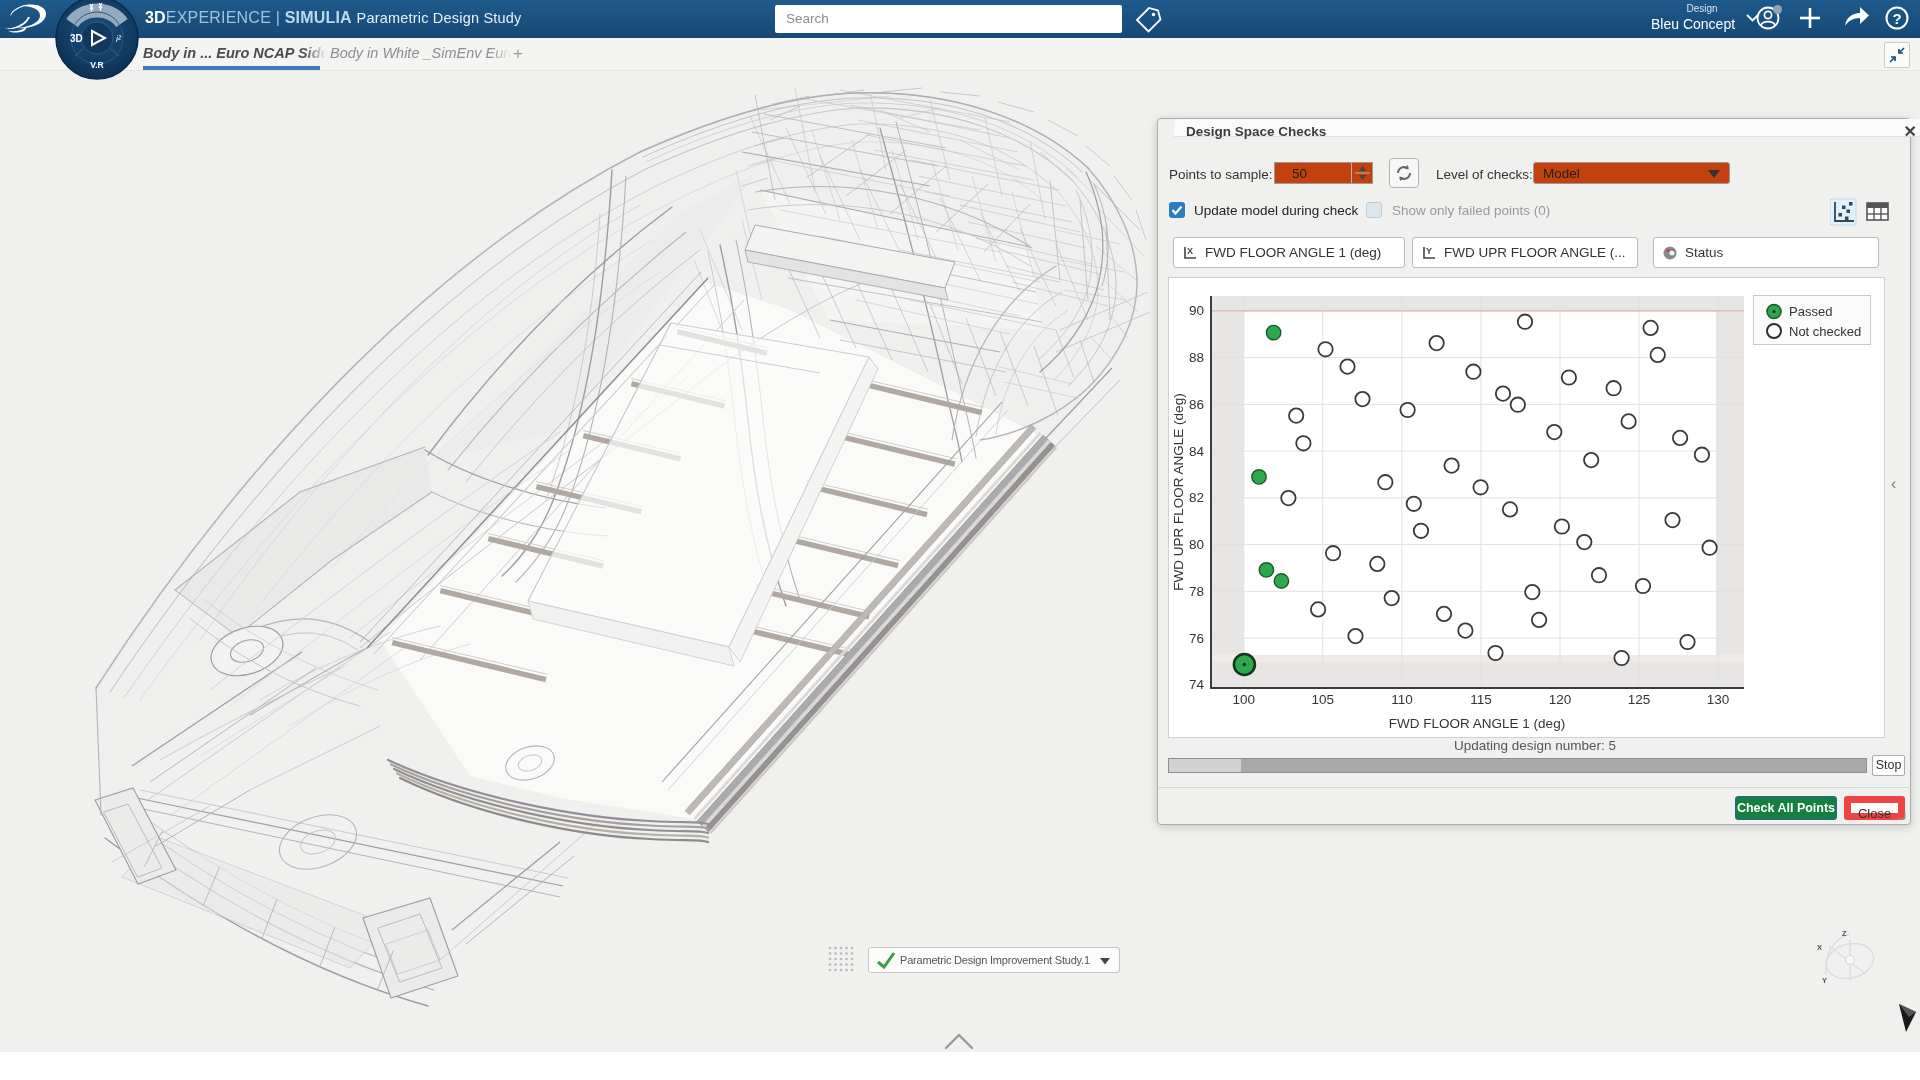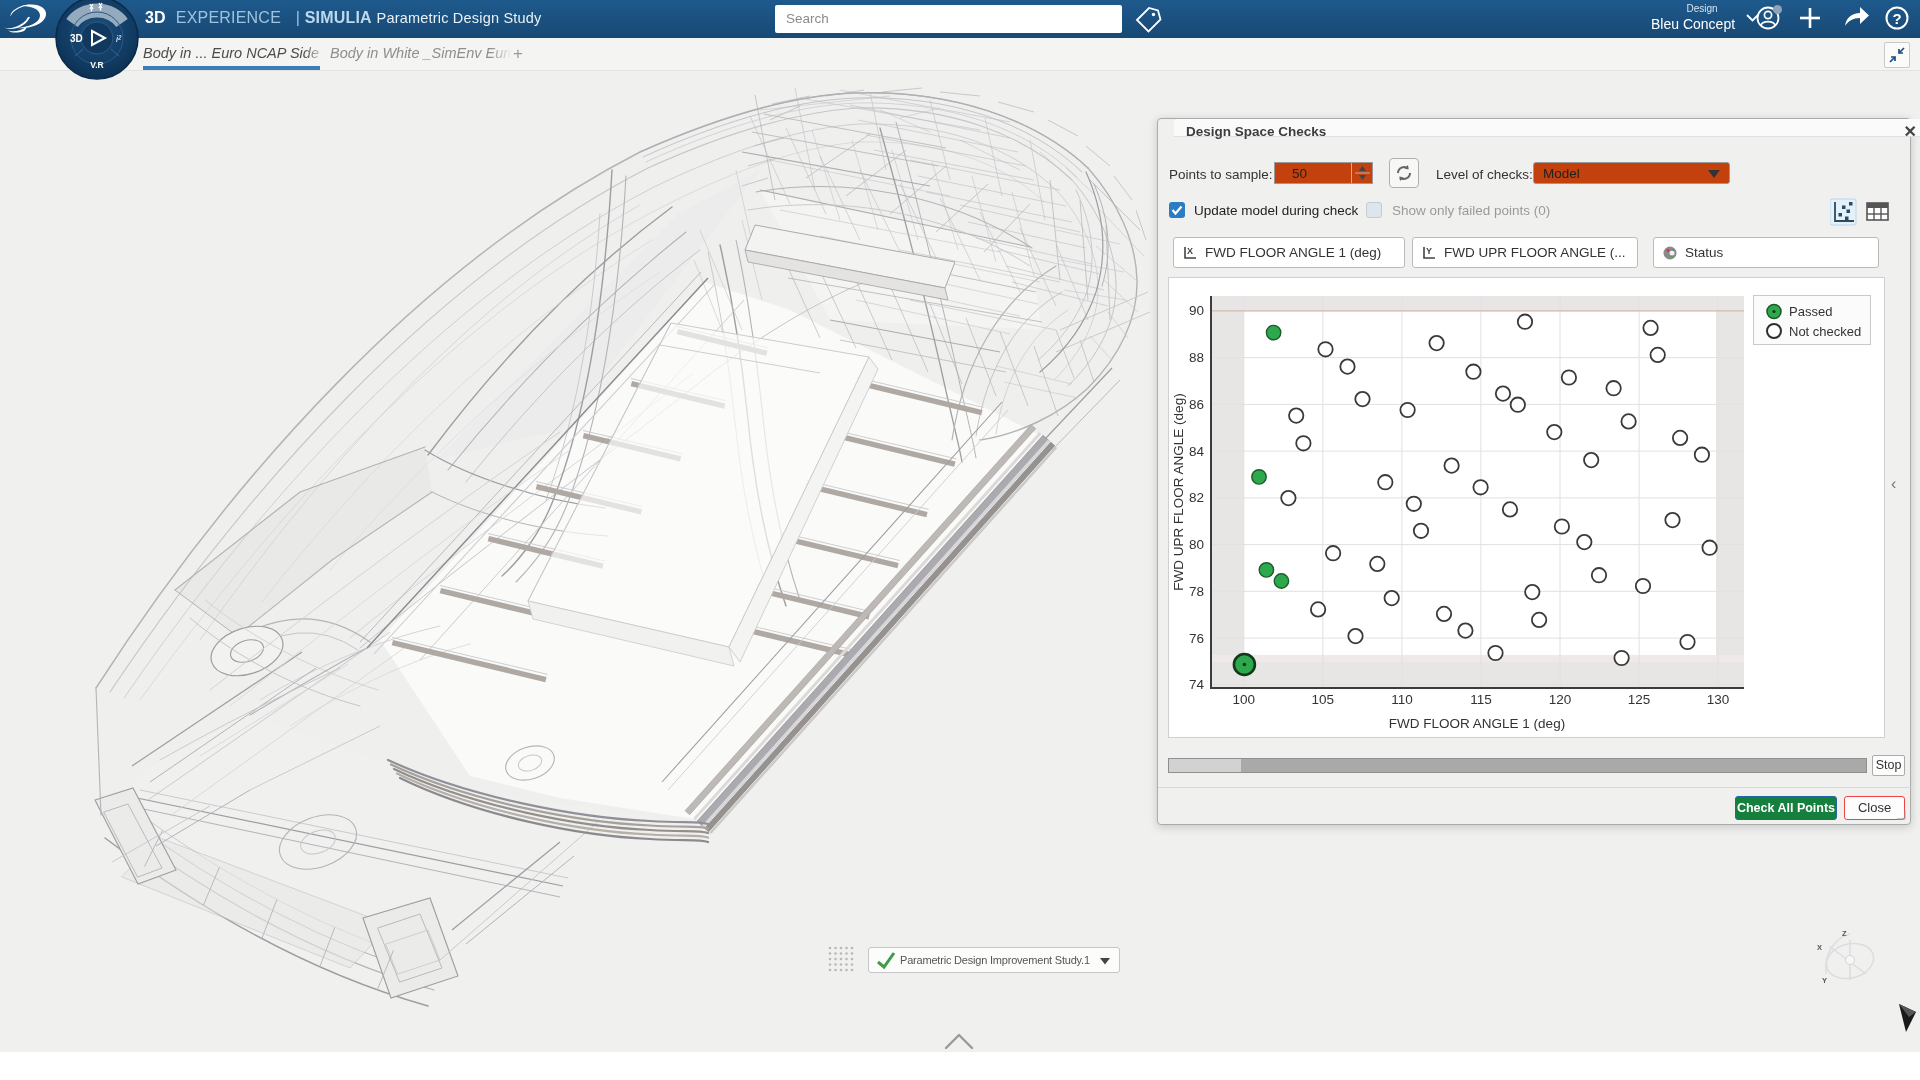--- a/index.html
+++ b/index.html
@@ -1,26 +1,26 @@
 <!DOCTYPE html>
 <html><head><meta charset="utf-8"><style>
 * { margin:0; padding:0; box-sizing:border-box; }
 body { width:1920px; height:1080px; overflow:hidden; font-family:"Liberation Sans", sans-serif; background:#f0f0ef; position:relative; }
 .topbar { position:absolute; left:0; top:0; width:1920px; height:38px; background:linear-gradient(180deg,#1e5a8c 0%,#1a4f7e 60%,#174974 100%); }
 .tabbar { position:absolute; left:0; top:38px; width:1920px; height:33px; background:#f4f4f3; border-bottom:1px solid #e3e3e2; }
 .brand { position:absolute; left:145px; top:9px; font-size:16px; color:#fff; letter-spacing:0.2px; }
 .brand .bd { font-weight:bold; }
-.brand .ex { color:#9fc3de;padding-left:10px; }
+.brand .ex { color:#9fc3de; }
 .brand .sim { font-weight:bold; color:#bcd9ec; }
 .brand .app { color:#e9f0f6; font-size:14.5px; }
 .search { position:absolute; left:775px; top:5px; width:347px; height:28px; background:#fff; border-radius:2px; }
 .search span { position:absolute; left:11px; top:6px; color:#8b8b8b; font-size:13.5px; }
 .userline { position:absolute; left:1662px; top:3px; color:#d7e4ef; font-size:10px; width:80px; text-align:center; }
 .username { position:absolute; left:1651px; top:16px; color:#fff; font-size:14px; }
-.tab1 { position:absolute; left:143px; top:45px; font-size:14.5px; font-style:italic; font-weight:normal; color:#4c4c4c; width:183px; white-space:nowrap; overflow:hidden;
+.tab1 { position:absolute; left:143px; top:45px; font-size:14.5px; font-style:italic; font-weight:bold; color:#4c4c4c; width:183px; white-space:nowrap; overflow:hidden;
   -webkit-mask-image:linear-gradient(90deg,#000 88%,transparent 100%); }
 .tab1line { position:absolute; left:143px; top:66px; width:177px; height:4px; background:#3d7cb5; }
 .tab2 { position:absolute; left:330px; top:45px; font-size:14.5px; font-style:italic; color:#8e8e8e; width:182px; white-space:nowrap; overflow:hidden;
   -webkit-mask-image:linear-gradient(90deg,#000 88%,transparent 100%); }
 .tabplus { position:absolute; left:513px; top:44px; font-size:17px; color:#9a9a9a; }
 .collapse { position:absolute; left:1884px; top:42px; width:26px; height:26px; background:#fbfbfa; border:1px solid #c9c9c9; border-radius:2px; }
 .canvas { position:absolute; left:0; top:71px; width:1920px; height:981px; background:#f0f0ef; }
 .bottomstrip { position:absolute; left:0; top:1052px; width:1920px; height:28px; background:#ffffff; }
 .studybox { position:absolute; left:868px; top:947px; width:252px; height:26px; background:#fcfcfb; border:1px solid #c6c6c6; border-radius:3px; font-size:11px; letter-spacing:-0.2px; color:#555; line-height:24px; }
 .dlg { position:absolute; left:1157px; top:118px; width:754px; height:707px; background:#f0f0ef; border:1px solid #ababab; border-radius:4px; box-shadow:0 2px 10px rgba(0,0,0,0.18); }
@@ -31,21 +31,21 @@
 .inp { position:absolute; background:#c2410c; border:1px solid #9a9a9a; }
 .chkon { position:absolute; width:16px; height:16px; background:#2b7cc2; border-radius:3px; }
 .chkoff { position:absolute; width:16px; height:16px; background:#dde6ec; border:1px solid #c2ccd4; border-radius:3px; }
 .hdr { position:absolute; height:31px; background:#fff; border:1px solid #bbb; border-radius:3px; font-size:13.5px; color:#333; line-height:29px; }
 .chartbox { position:absolute; left:10px; top:158px; width:717px; height:461px; background:#fff; border:1px solid #cfcfcf; }
 .progress { position:absolute; left:10px; top:639px; width:699px; height:15px; background:#a9a9a9; border:1px solid #8f8f8f; }
 .progress div { position:absolute; left:0; top:0; width:72px; height:13px; background:#d2d2d2; }
 .stopbtn { position:absolute; left:714px; top:636px; width:33px; height:21px; background:#fdfdfd; border:1px solid #ababab; border-radius:2px; font-size:12.5px; color:#333; text-align:center; line-height:19px; }
 .footline { position:absolute; left:0px; top:668px; width:754px; height:1px; background:#d8d8d8; }
 .btnblue { position:absolute; left:577px; top:677px; width:102px; height:24px; background:#15803d; border:1px solid #2266a2; border-radius:3px; color:#fff; font-size:12.5px; font-weight:bold; text-align:center; line-height:22px; white-space:nowrap; }
-.btnclose { position:absolute; left:686px; top:677px; width:61px; height:24px; background:#fdfdfd; border:1px solid #ef4444; border-radius:3px; color:#333; font-size:13px; text-align:center; line-height:22px; }
+.btnclose { position:absolute; left:686px; top:677px; width:61px; height:24px; background:#fdfdfd; border:7px solid #ef4444; border-radius:3px; color:#333; font-size:13px; text-align:center; line-height:22px; }
 </style></head>
 <body>
 <div class="canvas"></div>
 <svg width="1920" height="1080" style="position:absolute;left:0;top:0">
 <path d="M96,688 C230,480 420,265 640,152 C730,112 800,95 855,93 C950,90 1035,118 1088,168 C1118,202 1137,242 1137,280 C1138,318 1120,356 1088,388 L1046,438 L700,824 L470,790 L390,764 L250,715 L160,760 L101,815 Z" fill="#eaeae9" opacity="0.2"></path>
 <path d="M380,640 L705,282 L790,310 L1042,436 L700,820 L560,798 L470,776 Z" fill="#fbfbfa" opacity="0.9"></path>
 <path d="M436,460 L678,214 L760,170 L560,430 Z" fill="#e7e8e8" opacity="0.35"></path>
 <path d="M175,590 L300,492 L425,447 L432,492 L332,560 L237,636 Z" fill="#e3e3e2" opacity="0.5"></path>
 <path d="M760,190 L1030,247 L1042,330 L830,320 Z" fill="#f6f6f5" opacity="0.6"></path>
 <path d="M96,688 C230,480 420,265 640,152 C730,112 800,95 855,93 C950,90 1035,118 1088,168" fill="none" stroke="#b4b4b8" stroke-width="1.5" stroke-linecap="round"></path>
@@ -495,20 +495,21 @@
     <svg width="18" height="16" style="position:absolute;left:8px;top:7px">
         <circle cx="8" cy="8" r="6.5" fill="#8a8a8e"></circle>
         <circle cx="6" cy="5.5" r="1.5" fill="#d33"></circle>
         <circle cx="10.5" cy="6" r="1.5" fill="#36c"></circle>
         <circle cx="10" cy="10.5" r="1.5" fill="#3a3"></circle>
         <circle cx="10" cy="8" r="2.5" fill="#f0f0ef"></circle>
       </svg>
     <span style="position:absolute;left:31px">Status</span>
   </div>
   <div class="chartbox"></div>
+  <div class="lbl" style="left:0;top:619px;width:754px;text-align:center;color:#555">Updating design number: 5</div>
   <div class="progress">
       <div></div>
     </div>
   <div class="stopbtn">Stop</div>
   <div class="footline"></div>
   <div class="btnblue">Check All Points</div>
   <div class="btnclose">Close</div>
   <svg width="10" height="10" style="position:absolute;right:3px;bottom:3px">
       <path d="M8,0 L8,8 L0,8" stroke="#999" fill="none"></path>
     </svg>

